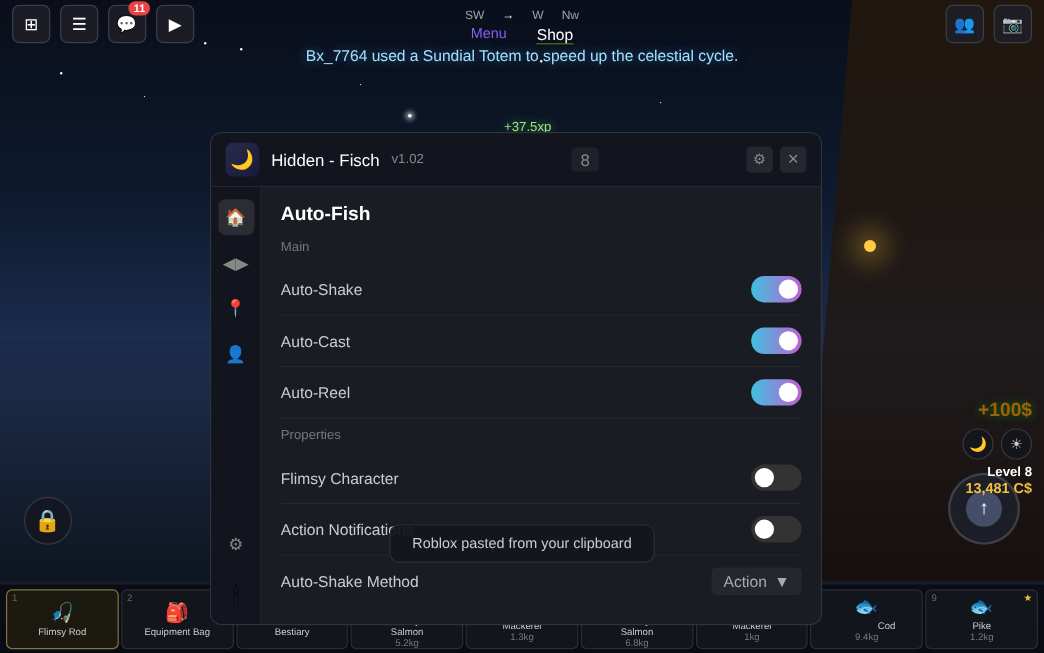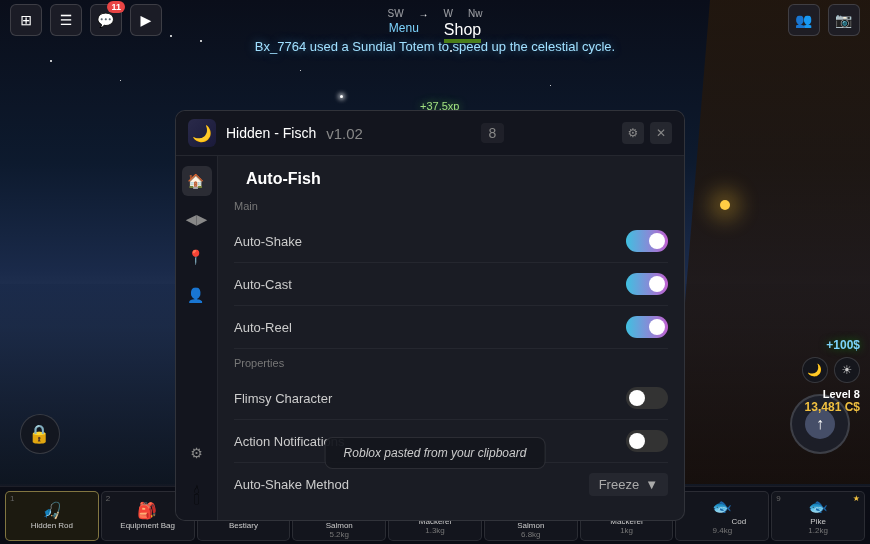--- a/index.html
+++ b/index.html
@@ -172,21 +172,21 @@
     }
 
     .panel-title {
       color: #fff;
       font-size: 14px;
       font-weight: 500;
     }
 
     .panel-version {
       color: #888;
-      font-size: 15px;
+      font-size: 11px;
     }
 
     .panel-header-center {
       display: flex;
       align-items: center;
       gap: 8px;
     }
 
     .panel-num {
       color: #888;
@@ -252,21 +252,20 @@
     .content {
       flex: 1;
       padding: 14px 16px;
     }
 
     .content-title {
       color: #fff;
       font-size: 16px;
       font-weight: 600;
       margin-bottom: 12px;
-      margin-left: 12px;
     }
 
     .section-label {
       color: #777;
       font-size: 11px;
       margin-bottom: 8px;
       font-weight: 500;
     }
 
     .setting-row {
@@ -341,21 +340,20 @@
       left: 50%;
       transform: translateX(-50%);
       background: rgba(20,22,30,0.95);
       color: #ccc;
       font-size: 12px;
       padding: 8px 18px;
       border-radius: 8px;
       white-space: nowrap;
       z-index: 30;
       border: 1px solid rgba(255,255,255,0.1);
-      font-style: italic;
     }
 
     
     .interact-hint {
       position: absolute;
       bottom: 58px;
       left: 50%;
       transform: translateX(-50%);
       color: #fff;
       font-size: 11px;
@@ -434,22 +432,22 @@
       right: 10px;
       bottom: 130px;
       z-index: 10;
       display: flex;
       flex-direction: column;
       align-items: flex-end;
       gap: 5px;
     }
 
     .currency-badge {
-      color: #7dd3fc;
-      font-size: 12px;
+      color: #a16207;
+      font-size: 16px;
       font-weight: bold;
       text-shadow: 0 0 8px rgba(0,200,0,0.5);
     }
 
     .right-icons {
       display: flex;
       gap: 6px;
     }
 
     .right-icon-btn {
@@ -573,22 +571,22 @@
   </div>
 
   <div style="position:absolute;top:8px;left:330px;right:330px;display:flex;flex-direction:column;align-items:center;z-index:11;">
     <div style="display:flex;align-items:center;gap:15px;font-size:10px;color:rgba(255,255,255,0.6);">
       <span>SW</span>
       <span style="color:#fff;">→</span>
       <span>W</span>
       <span>Nw</span>
     </div>
     <div style="display:flex;gap:25px;margin-top:2px;">
-      <span style="color:#7dd3fc;font-size:12px;cursor:pointer;">Menu</span>
-      <span style="color:#fff;font-size:16px;cursor:pointer;border-bottom:4px solid #4d7c0f;">Shop</span>
+      <span style="color:#8b5cf6;font-size:12px;cursor:pointer;">Menu</span>
+      <span style="color:#fff;font-size:13px;cursor:pointer;border-bottom:1px solid #4d7c0f;">Shop</span>
     </div>
   </div>
 
   <div class="topbar-right">
     <div class="topbar-btn">
       <span>👥</span>
     </div>
     <div class="topbar-btn">
       <span>📷</span>
     </div>
@@ -670,21 +668,21 @@
       <div class="setting-row">
         <span class="setting-label">Action Notifications</span>
         <div class="toggle off">
           <div class="toggle-knob"></div>
         </div>
       </div>
 
       <div class="setting-row">
         <span class="setting-label">Auto-Shake Method</span>
         <div class="dropdown">
-          <span>Freeze</span>
+          <span>Action</span>
           <span>▼</span>
         </div>
       </div>
     </div>
   </div>
 </div>
 
 <div class="clipboard-popup">
   <span>Roblox pasted from your clipboard</span>
 </div>
@@ -716,21 +714,21 @@
   <div style="text-align:right;">
     <div style="color:#fff;font-size:11px;font-weight:bold;">Level 8</div>
     <div class="gold-amount">13,481 C$</div>
   </div>
 </div>
 
 <div class="hotbar">
   <div class="hotbar-slot active">
     <span class="slot-num">1</span>
     <span class="slot-icon">🎣</span>
-    <span style="font-size:8px;color:#ccc;text-align:center;">Hidden Rod</span>
+    <span style="font-size:8px;color:#ccc;text-align:center;">Flimsy Rod</span>
   </div>
   <div class="hotbar-slot">
     <span class="slot-num">2</span>
     <span class="slot-icon">🎒</span>
     <span style="font-size:8px;color:#ccc;text-align:center;">Equipment Bag</span>
   </div>
   <div class="hotbar-slot">
     <span class="slot-num">3</span>
     <span class="slot-icon">📖</span>
     <span style="font-size:8px;color:#ccc;text-align:center;">Bestiary</span>

